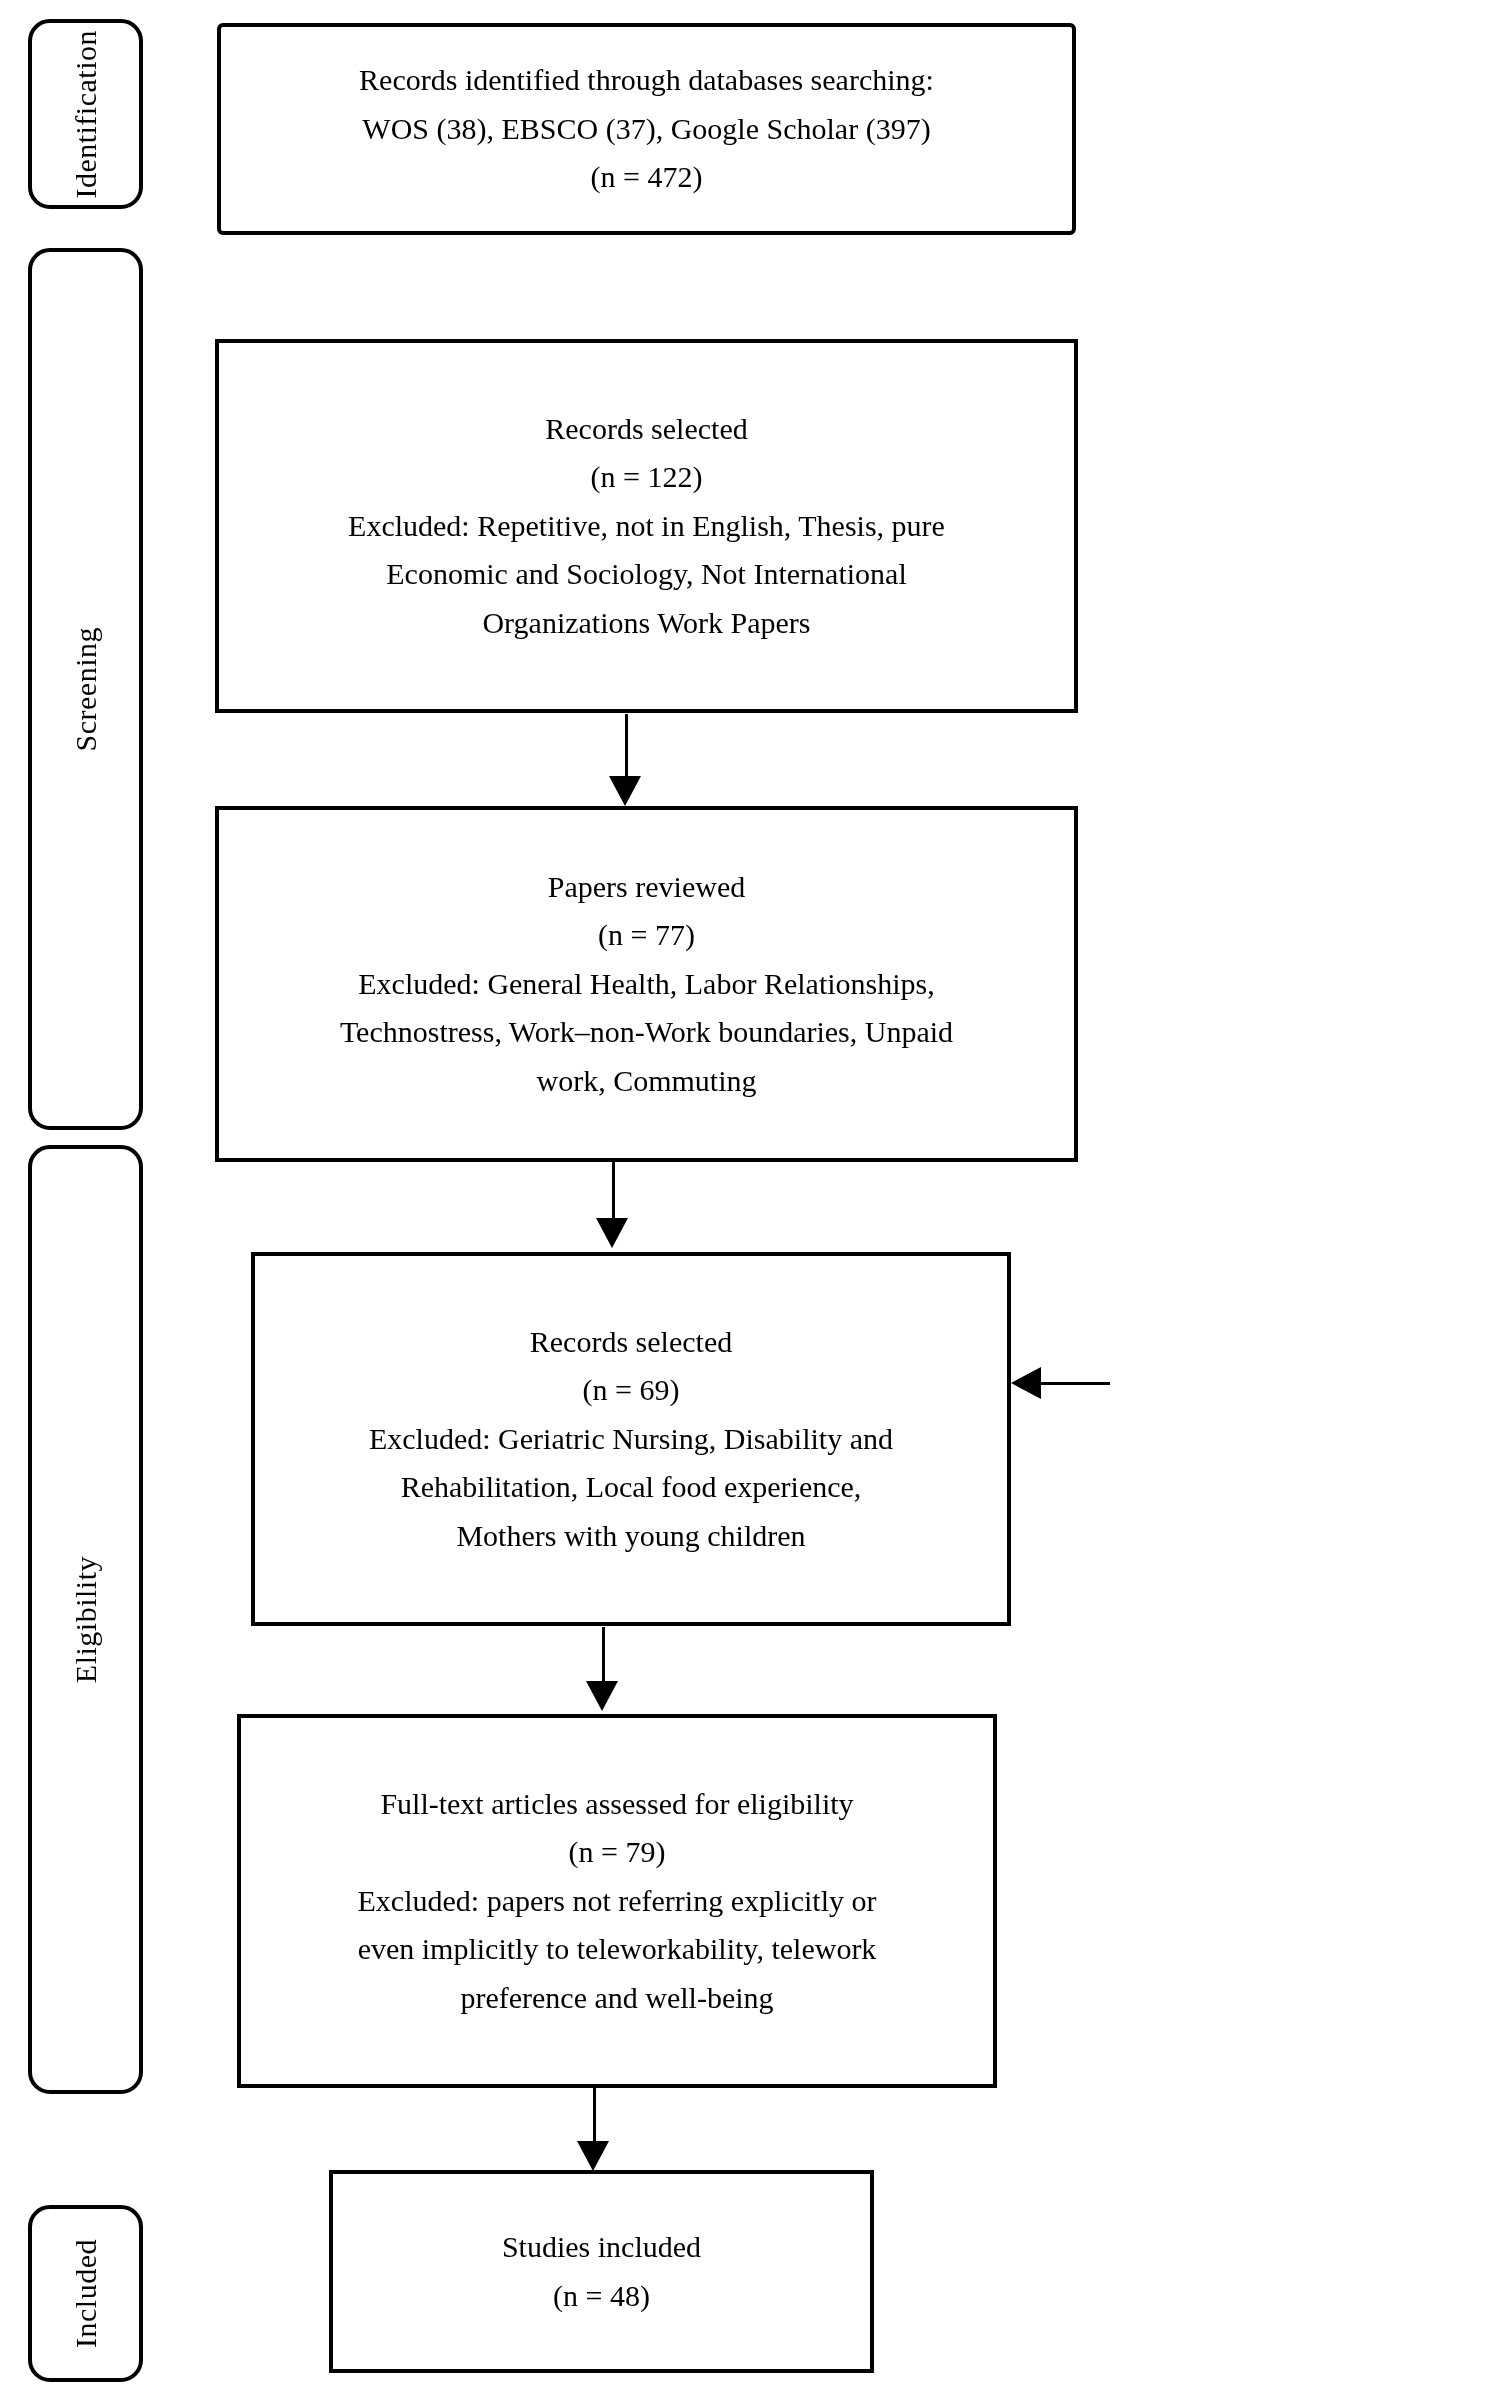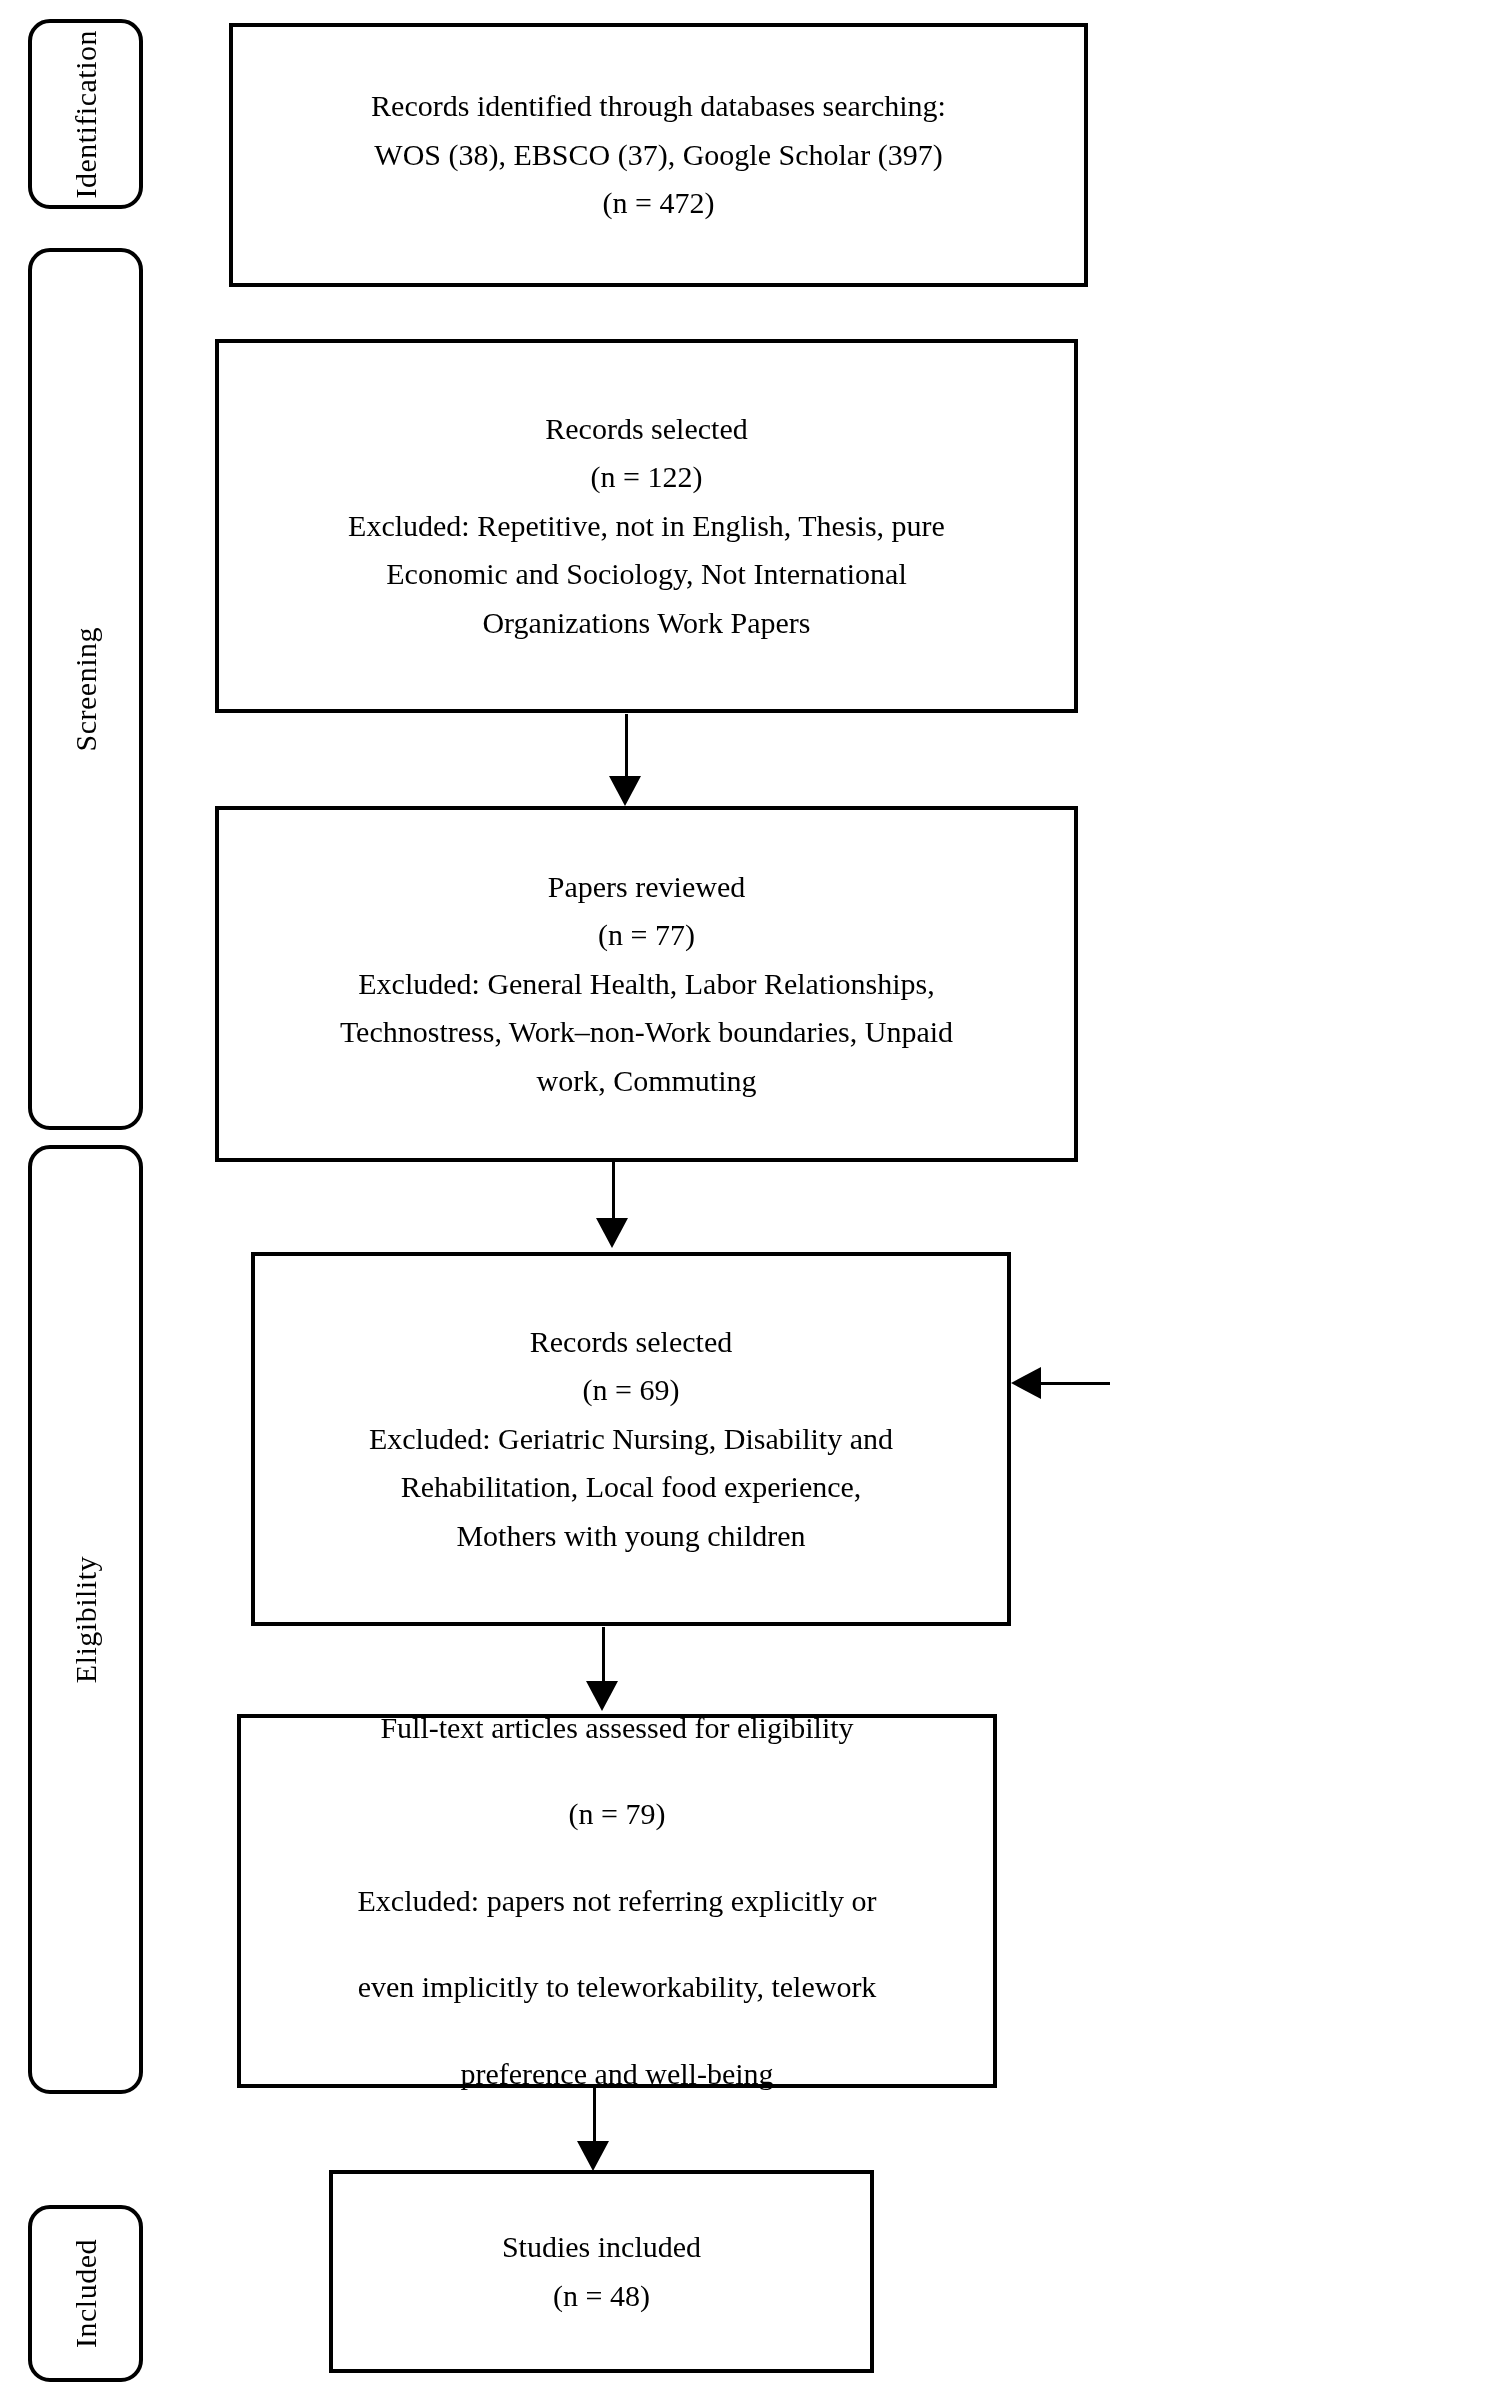--- a/index.html
+++ b/index.html
@@ -99,21 +99,21 @@
   </div>
 
   <div class="stage-pill" style="left:28px; top:1145px; width:115px; height:949px;">
     <span class="stage-label">Eligibility</span>
   </div>
 
   <div class="stage-pill" style="left:28px; top:2205px; width:115px; height:177px;">
     <span class="stage-label">Included</span>
   </div>
 
-  <div class="flow-box" style="left:229px; top:23px; width:859px; height:264px;">
+  <div class="flow-box" style="left:217px; top:23px; width:859px; height:212px;border-radius:6px;">
     <div class="line">Records identified through databases searching:</div>
     <div class="line">WOS (38), EBSCO (37), Google Scholar (397)</div>
     <div class="line">(n = 472)</div>
   </div>
 
   <div class="flow-box" style="left:215px; top:339px; width:863px; height:374px;">
     <div class="line">Records selected</div>
     <div class="line">(n = 122)</div>
     <div class="line">Excluded: Repetitive, not in English, Thesis, pure</div>
     <div class="line">Economic and Sociology, Not International</div>
@@ -142,21 +142,21 @@
     <div class="line">Mothers with young children</div>
   </div>
 
 
   <div class="arrow-h" style="left:1041px; top:1382px; width:69px;"></div>
   <div class="arrow-h-head" style="left:1011px; top:1367px;"></div>
 
   <div class="arrow-v" style="left:602px; top:1627px; height:62px;"></div>
   <div class="arrow-v-head" style="left:586px; top:1681px;"></div>
 
-  <div class="flow-box" style="left:237px; top:1714px; width:760px; height:374px;gap:38px;">
+  <div class="flow-box" style="left:237px; top:1714px; width:760px; height:374px;">
     <div class="line">Full-text articles assessed for eligibility</div>
     <div class="line">(n = 79)</div>
     <div class="line">Excluded: papers not referring explicitly or</div>
     <div class="line">even implicitly to teleworkability, telework</div>
     <div class="line">preference and well-being</div>
   </div>
 
   <div class="arrow-v" style="left:593px; top:2088px; height:59px;"></div>
   <div class="arrow-v-head" style="left:577px; top:2141px;"></div>
 

